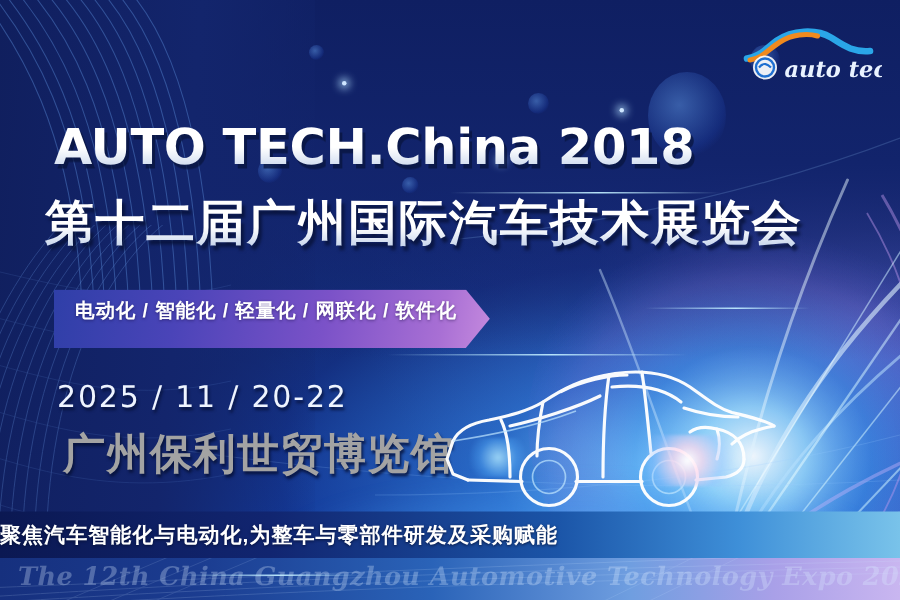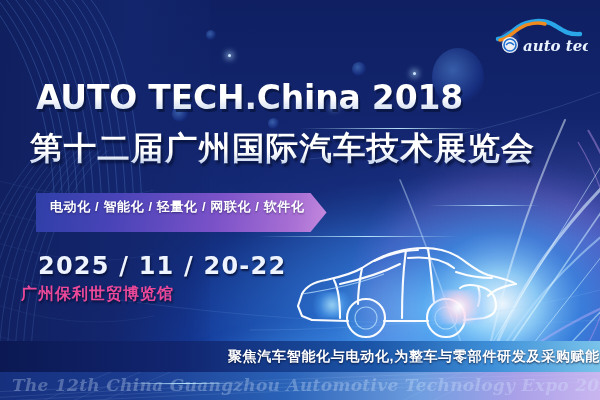--- a/index.html
+++ b/index.html
@@ -125,31 +125,31 @@
     line-height: 27px;
     font-size: 13px; font-weight: 700;
     color: #ffffff;
     letter-spacing: .6px;
     white-space: nowrap;
     text-shadow: 0 1px 2px rgba(20,10,60,.5);
   }
   .datetxt {
     position: absolute; left: 38px; top: 252px;
     font-family: "DejaVu Sans", sans-serif;
-    font-size: 24px; font-weight: 700;
+    font-size: 20px; font-weight: 400;
     letter-spacing: 1.2px;
     color: #eef4ff;
     text-shadow: 1px 2px 2px rgba(6,16,54,.85);
     white-space: nowrap;
   }
   .venuetxt {
-    position: absolute; left: 21px; top: 284px;
-    font-size: 16px; font-weight: 700;
+    position: absolute; left: 42px; top: 284px;
+    font-size: 28px; font-weight: 700;
     letter-spacing: 1px;
-    color: #ec4899;
+    color: #a3a3a3;
     text-shadow: 1px 2px 2px rgba(6,16,54,.85);
     white-space: nowrap;
   }
 
   
   .car {
     position: absolute; left: 288px; top: 228px;
     width: 306px; height: 118px;
   }
   .headlamp {
@@ -162,21 +162,21 @@
     position: absolute; left: 308px; top: 292px;
     width: 48px; height: 26px;
     background: radial-gradient(circle at 50% 50%, rgba(180,235,255,.8) 0%, rgba(90,180,255,.35) 45%, rgba(0,0,0,0) 72%);
     filter: blur(1px);
   }
 
   
   .bottom-bar {
     position: absolute; left:0; right:0; bottom: 28px; height: 31px;
     background: linear-gradient(90deg, #0b1852 0%, #112570 30%, #1b55a8 62%, #3e8fd8 82%, #79c3ea 100%);
-    display: flex; align-items: center; justify-content: flex-end;
+    display: flex; align-items: center; justify-content: flex-start;
   }
   .bottom-bar .txt {
     font-size: 14px; font-weight: 700; color: #ffffff;
     letter-spacing: .7px;
     text-shadow: 0 1px 2px rgba(4,12,44,.8);
     white-space: nowrap;
   }
   .bottom-strip {
     position: absolute; left:0; right:0; bottom:0; height: 28px;
     overflow: hidden;

